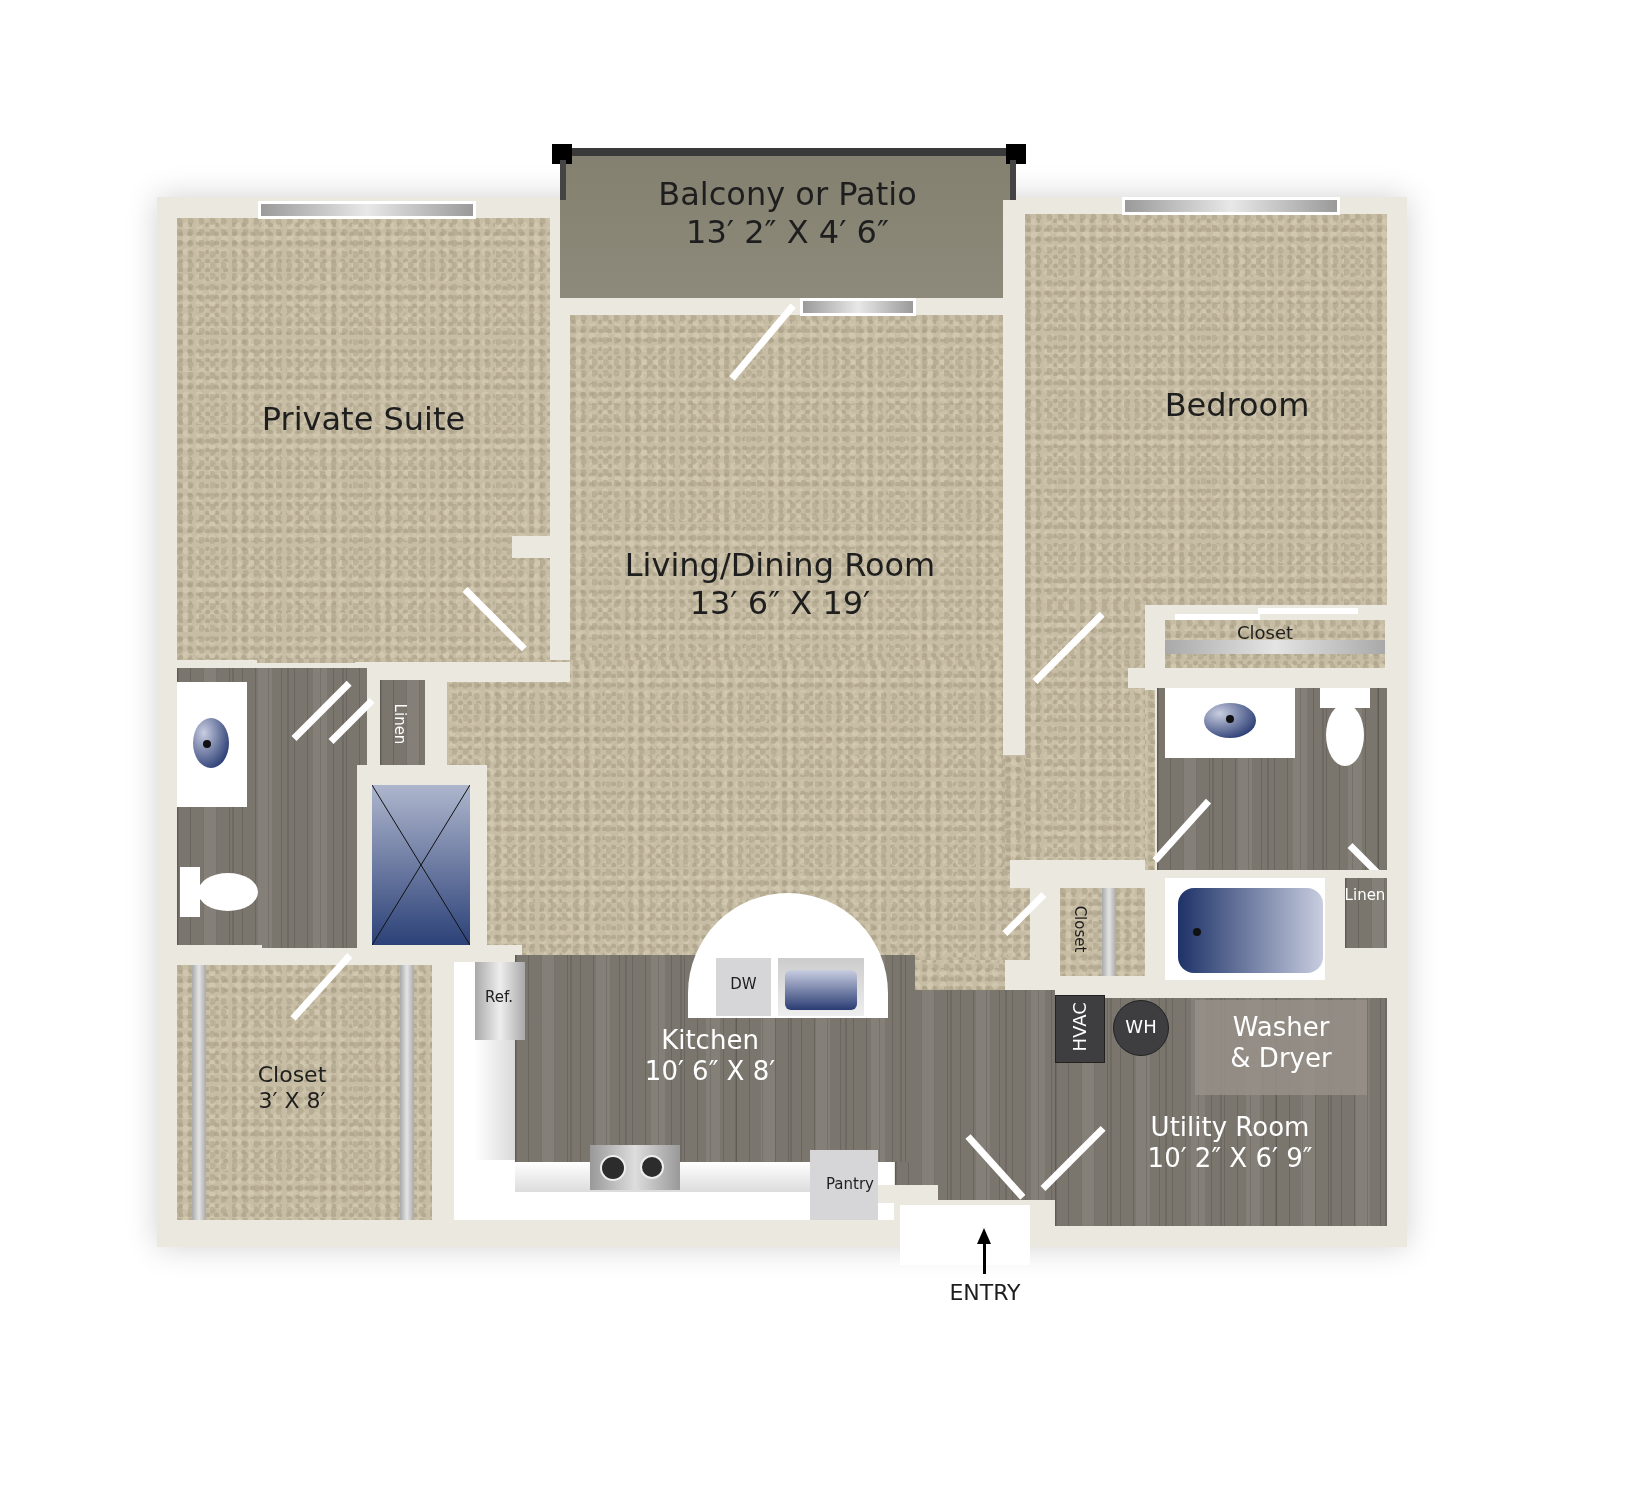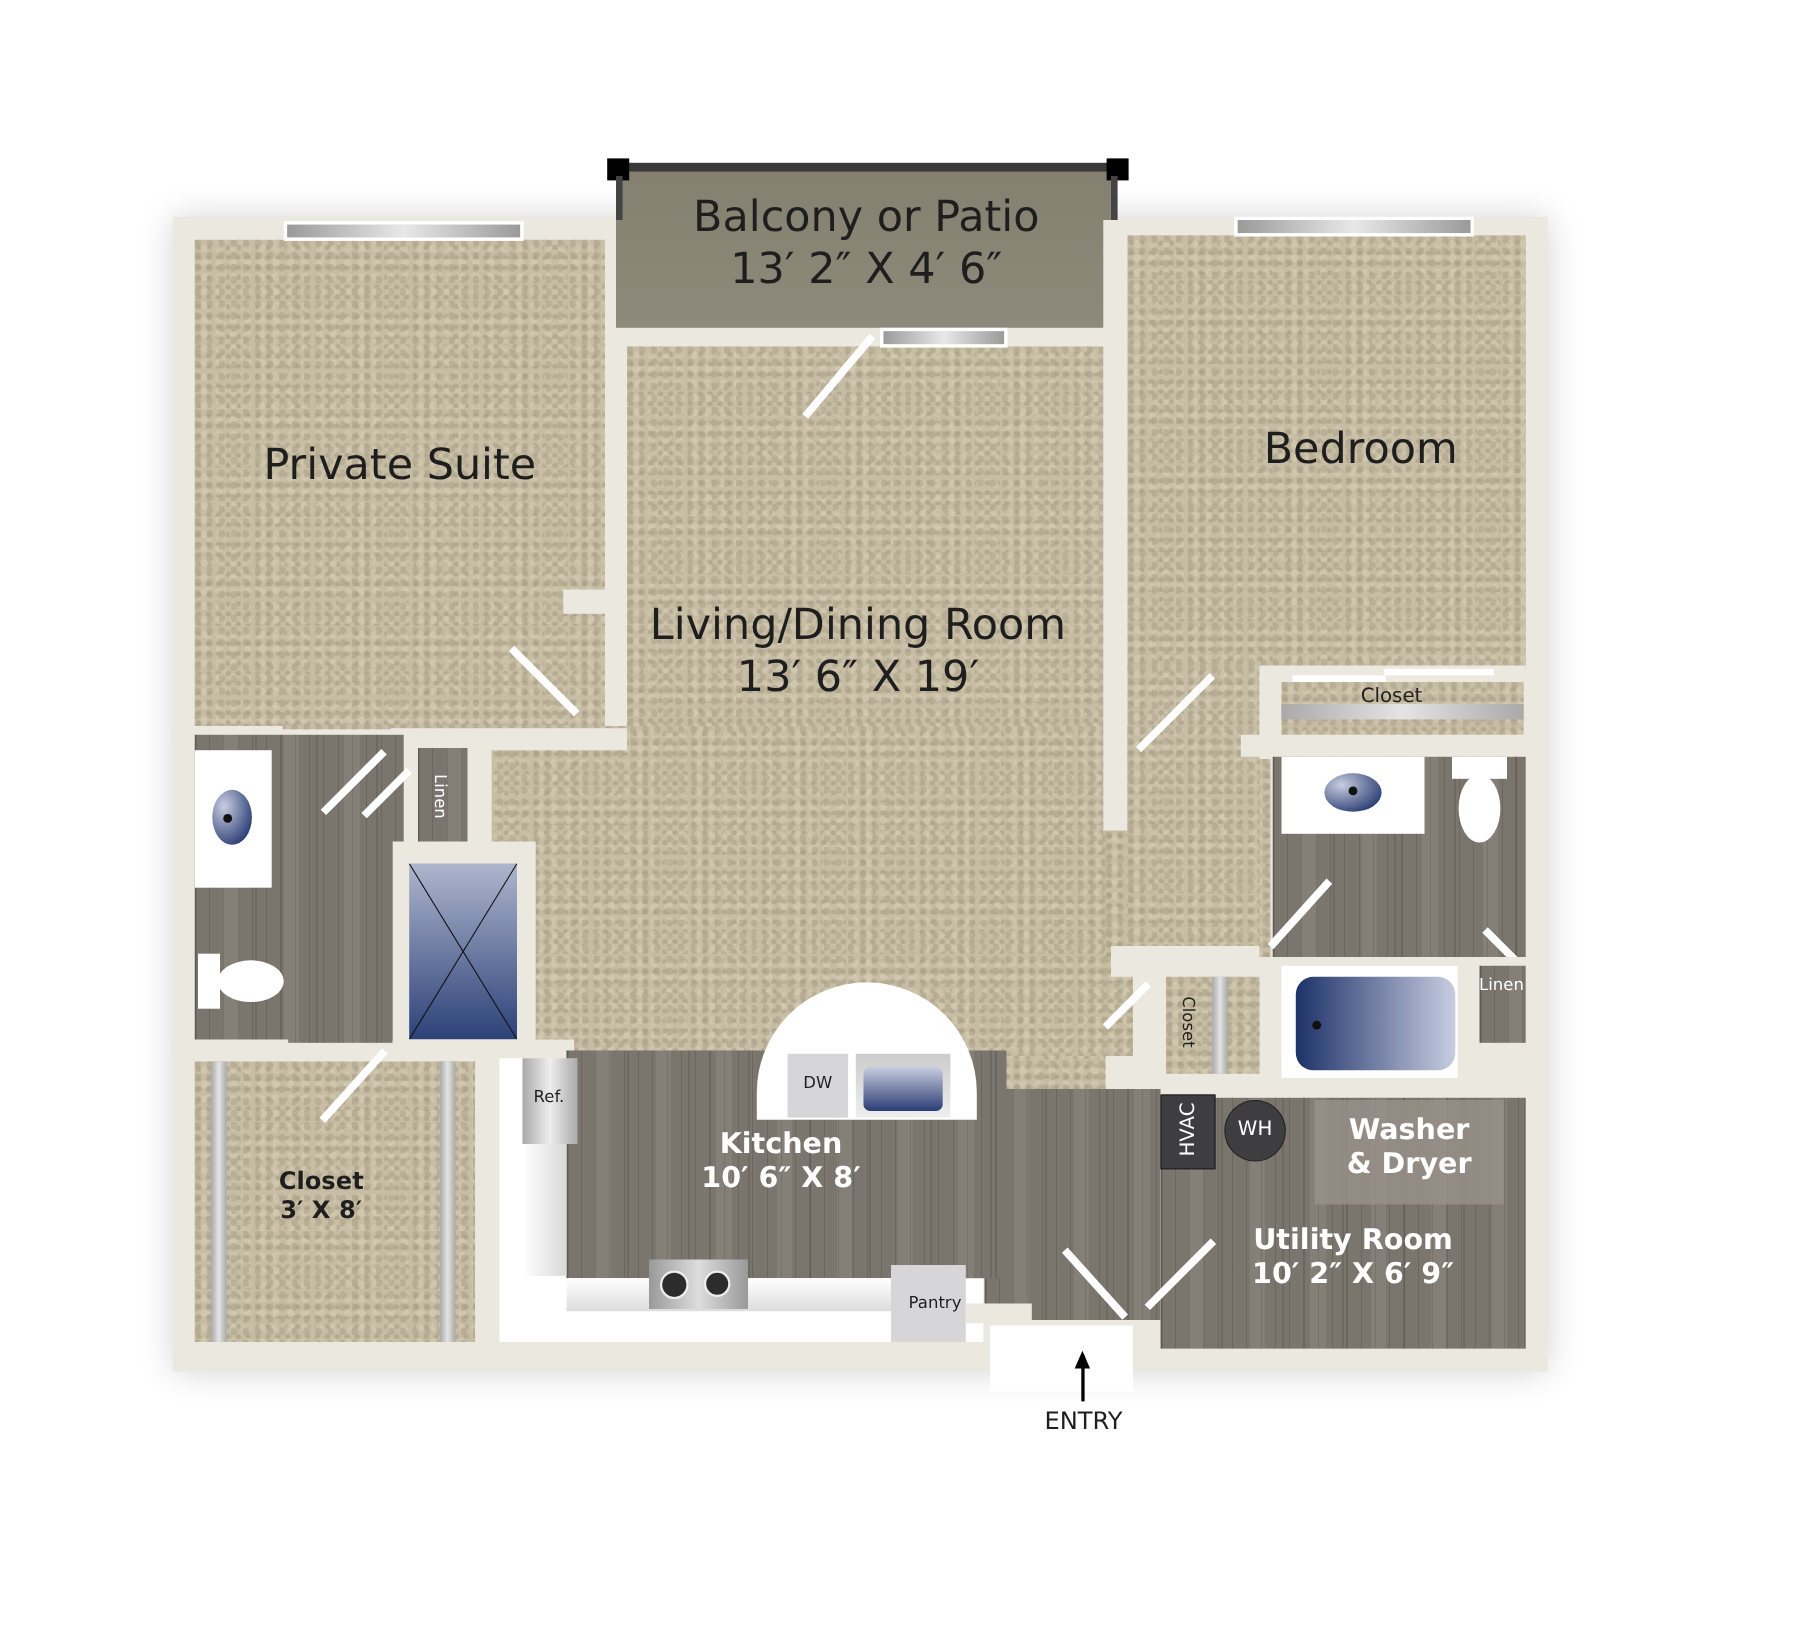--- a/index.html
+++ b/index.html
@@ -15,22 +15,22 @@
     background-size:11px 11px,13px 13px,9px 9px,15px 15px;}
   .wood{background-color:#7a756d;
     background-image:
       repeating-linear-gradient(90deg, rgba(0,0,0,.10) 0 2px, transparent 2px 26px, rgba(255,255,255,.08) 26px 40px, transparent 40px 55px),
       repeating-linear-gradient(90deg, rgba(60,55,50,.25) 0 1px, transparent 1px 13px);}
   .patio{background:linear-gradient(#84806f,#8e8a7b);}
   .white{background:#ffffff;}
   .label{position:absolute;text-align:center;line-height:1.2;font-family:"DejaVu Sans","Liberation Sans",sans-serif;}
   .dark{color:#1e1e1e;}
   .light{color:#ffffff;}
-  .big{font-size:39px;}
-  .med{font-size:26px;font-weight:bold;}
+  .big{font-size:32px;}
+  .med{font-size:26px;}
   .sm{font-size:18px;}
   .xs{font-size:15px;}
   .window{position:absolute;height:12px;background:linear-gradient(90deg,#9a9a9a,#e8e8e8,#9a9a9a);border:3px solid #fff;}
   .door{position:absolute;height:7px;background:#fff;transform-origin:left center;}
   .sinkbowl{position:absolute;border-radius:50%;background:radial-gradient(ellipse at 30% 30%,#c8cde0,#2a3c73 80%);}
   .drain{position:absolute;width:8px;height:8px;border-radius:50%;background:#111;}
   .rod{position:absolute;background:linear-gradient(90deg,#a9a9a9,#e4e4e4,#a9a9a9);}
 </style>
 </head>
 <body>

